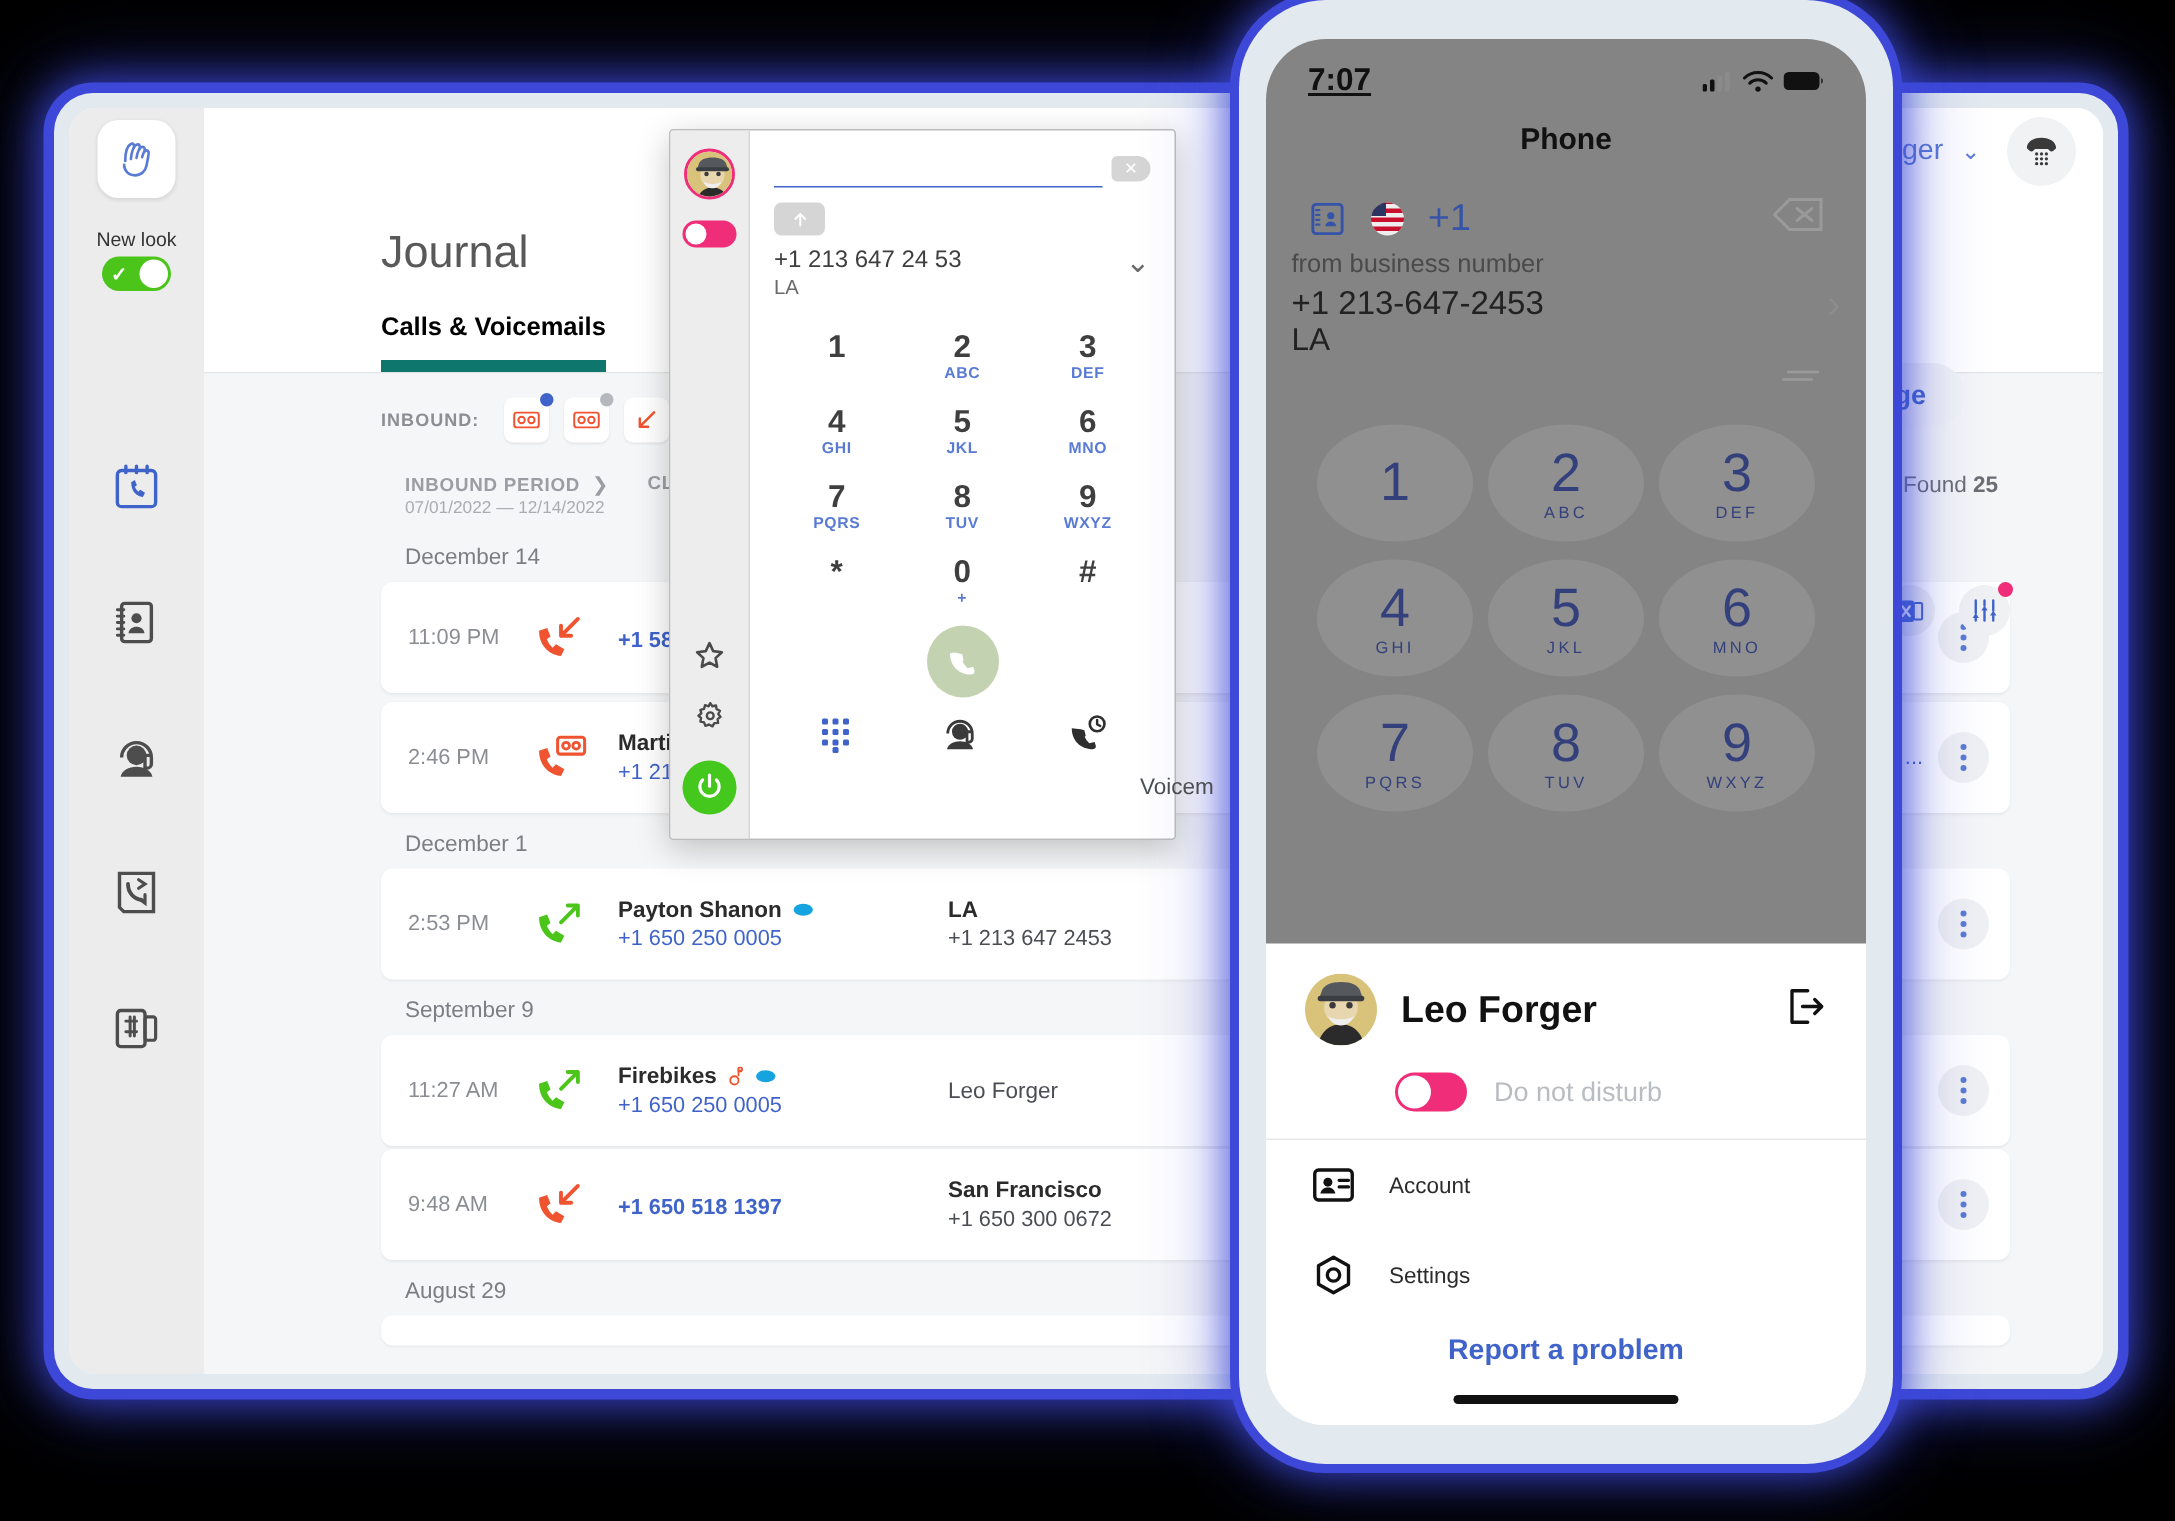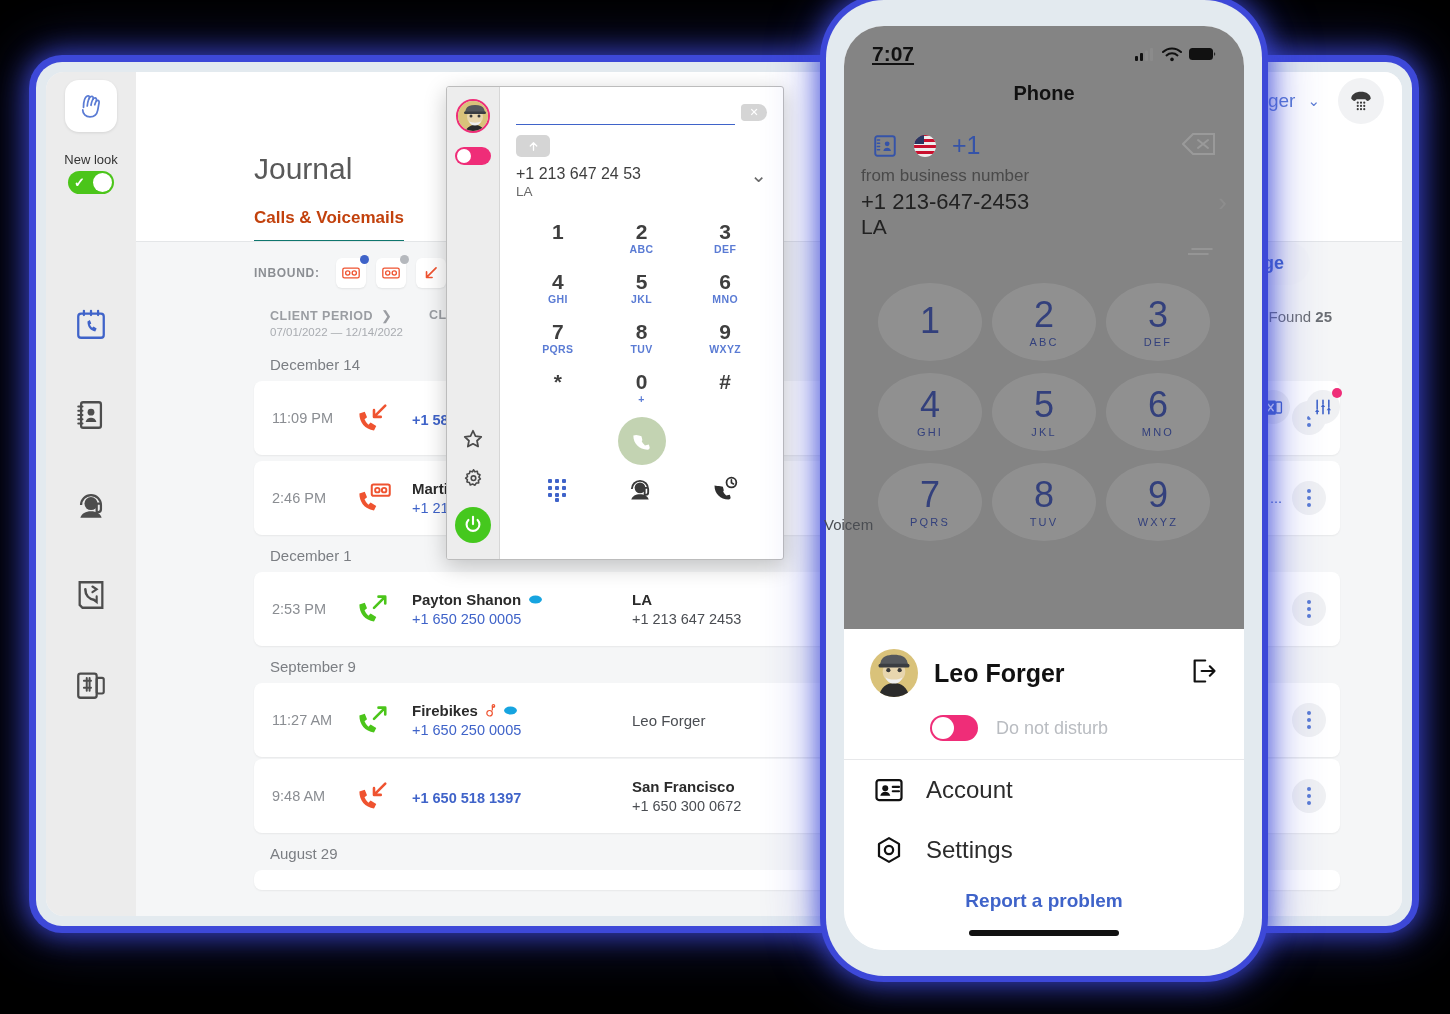--- a/index.html
+++ b/index.html
@@ -70,21 +70,21 @@
   .dialer-round {
     width: 46px; height: 46px; border-radius: 50%; background: #f1f2f4;
     display: flex; align-items: center; justify-content: center; margin-left: 6px;
   }
 
   .page-body { flex: 1; position: relative; overflow: hidden; }
   .page-head { background: #fff; padding: 22px 0 0 0; position: relative; }
   .page-title { font-size: 30px; color: #595959; font-weight: 400; padding-left: 118px; }
   .tabs { display: flex; gap: 42px; padding-left: 118px; margin-top: 22px; border-bottom: 1px solid #e4e6e8; }
   .tab { font-size: 17px; font-weight: 700; padding-bottom: 12px; cursor: pointer; }
-  .tab.active { color: #c2410c; border-bottom: 1px solid #0f766e; }
+  .tab.active { color: #000000; border-bottom: 8px solid #0f766e; }
   .tab.dark { color: #2b2b2b; }
   .tab.muted { color: #b9bcc1; }
   .send-msg-btn {
     position: absolute; right: 92px; top: 112px;
     background: #f3f4f6; color: #3f63c9; font-weight: 700; font-size: 18px;
     border-radius: 22px; padding: 11px 26px; border: none; cursor: pointer;
   }
 
   .filter-row { display: flex; align-items: center; padding: 16px 0 0 118px; gap: 10px; }
   .filter-label { font-size: 12px; letter-spacing: .7px; color: #8b8e93; font-weight: 700; margin-right: 6px;}
@@ -193,21 +193,21 @@
   .sheet-user { display: flex; align-items: center; gap: 16px; }
   .sheet-avatar { width: 48px; height: 48px; border-radius: 50%; overflow: hidden; }
   .sheet-name { font-size: 25px; font-weight: 700; color: #111; }
   .sheet-logout { margin-left: auto; cursor: pointer; }
   .dnd-row { display: flex; align-items: center; gap: 18px; margin: 18px 0 18px 60px; }
   .toggle-dnd { width: 48px; height: 26px; border-radius: 14px; background: #ef2d78; position: relative;}
   .toggle-dnd .knob { position: absolute; left: 2px; top: 2px; width: 22px; height: 22px; border-radius: 50%; background: #fff;}
   .dnd-lbl { font-size: 18px; color: #b9bcc1; }
   .sheet-div { height: 1px; background: #e7e8ea; margin: 0 -26px; }
   .sheet-item { display: flex; align-items: center; gap: 22px; padding: 15px 0 15px 4px; cursor: pointer;}
-  .sheet-item-lbl { font-size: 24px; color: #2b2b2b; text-align: right; }
+  .sheet-item-lbl { font-size: 15px; color: #2b2b2b; text-align: right; }
   .report { text-align: center; color: #3f63c9; font-weight: 700; font-size: 19px; margin: 10px 0 18px 0; cursor: pointer;}
   .home-bar { width: 150px; height: 6px; border-radius: 3px; background: #111; margin: 0 auto 14px auto;}
 </style>
 </head>
 <body>
 
 <div class="stage">
 
   <div class="desktop-window">
    <div class="desktop-inner">
@@ -369,21 +369,21 @@
                     <path d="M19 12l2.5 4h-5z"></path>
               </g>
             </svg>
             <span class="dot-badge" style="background:#ef2d78;top:-2px;right:-2px;width:10px;height:10px"></span>
           </div>
         </div>
 
         <div class="col-head">
           <div>
             <div style="display:flex;align-items:center;gap:8px">
-              <span class="ch">CLIENT PERIOD</span>
+              <span class="ch">INBOUND PERIOD</span>
               <span style="color:#9a9da2;font-size:13px">❯</span>
             </div>
             <div class="col-sub">07/01/2022 — 12/14/2022</div>
           </div>
           <div class="ch">CLIENT</div>
           <div class="found">
             <span>Found</span>
             <b>25</b>
           </div>
         </div>
@@ -527,21 +527,21 @@
 
           <div class="day">August 29</div>
           <div class="row" style="height:20px"></div>
         </div>
 
       </div>
     </div>
    </div>
   </div>
 
-  <div style="position:absolute;left:824px;top:516px;font-size:15px;color:#4a4d52;z-index:3">Voicem</div>
+  <div style="position:absolute;left:760px;top:516px;font-size:15px;color:#4a4d52;z-index:3">Voicem</div>
 
   <div class="softphone">
     <div class="sp-rail">
       <div class="sp-avatar">
         <svg width="34" height="34" viewBox="0 0 34 34">
           <rect width="34" height="34" fill="#d9c27a"></rect>
           <circle cx="17" cy="16" r="8" fill="#e8d6ae"></circle>
           <path d="M6 34c1.5-7 6-10 11-10s9.5 3 11 10z" fill="#2b2b2b"></path>
           <path d="M7 11h20l-1-3c-1-2.5-4-4-9-4s-8 1.5-9 4z" fill="#55585c"></path>
           <rect x="6" y="10.5" width="22" height="2.6" rx="1.3" fill="#3a3d41"></rect>

